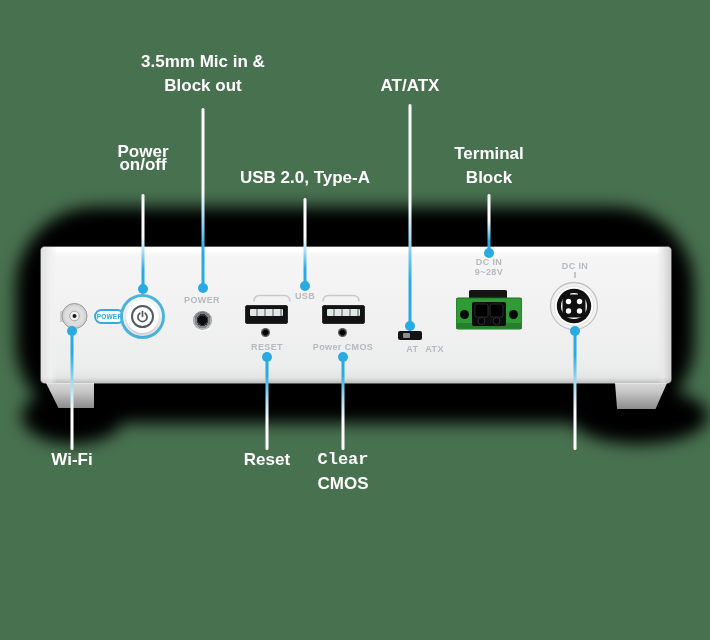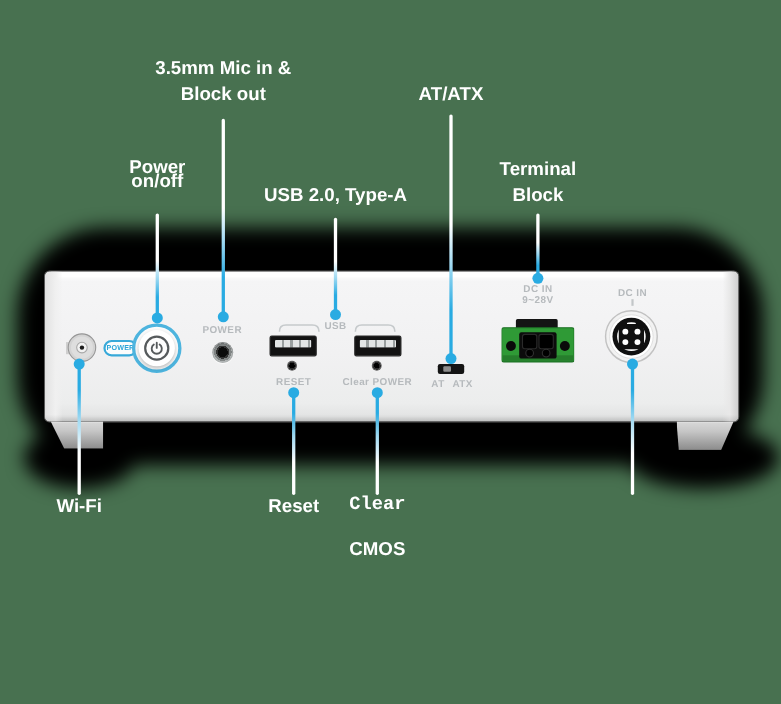--- a/index.html
+++ b/index.html
@@ -45,21 +45,21 @@
   
   .usb{position:absolute;top:58px;width:43px;height:19px;background:#121212;border:1px solid #2c2c2c;
        border-radius:2px;box-sizing:border-box;}
   .usb .tongue{position:absolute;left:4px;right:4px;top:3px;height:7px;border-radius:1px;
        background:repeating-linear-gradient(90deg,#e3e6e6 0 6px,#9aa0a0 6px 8px),linear-gradient(180deg,#e8eaea,#c2c6c6);}
   .hole{position:absolute;width:9px;height:9px;border-radius:50%;
         background:radial-gradient(circle,#000 0 2.5px,#2e2e2e 2.5px 3.5px,#5a5a5a 3.5px 4.5px);}
   
   .switch{position:absolute;left:357px;top:84px;width:24px;height:9px;background:#141414;border-radius:2px;}
   .switch .knob{position:absolute;left:5px;top:2px;width:7px;height:5px;background:#8d8d8d;border-radius:1px;}
-  .atx-lab{position:absolute;left:370px;top:97px;transform:translateX(-50%);display:flex;gap:7px;}
+  .atx-lab{position:absolute;left:384px;top:97px;transform:translateX(-50%);display:flex;gap:7px;}
   .atx-lab span{color:#b6babd;font-size:9px;font-weight:bold;letter-spacing:.4px;line-height:10px;}
   
   .tsvg{position:absolute;left:415px;top:43px;}
   .dcsvg{position:absolute;left:508px;top:34px;}
   .tick{position:absolute;left:533px;top:25px;width:2px;height:6px;background:#c2c6c8;}
   
   .smasvg{position:absolute;left:19px;top:55px;}
   
   .clabel{position:absolute;transform:translateX(-50%);color:#fff;font-size:17px;font-weight:bold;
           white-space:nowrap;line-height:24px;text-align:center;}
@@ -121,21 +121,21 @@
     <div class="usb" style="left:204px;">
       <div class="tongue"></div>
     </div>
     <div class="usb" style="left:281px;">
       <div class="tongue"></div>
     </div>
 
     <div class="hole" style="left:220px;top:81px;"></div>
     <div class="plabel" style="left:226px;top:95px;">RESET</div>
     <div class="hole" style="left:297px;top:81px;"></div>
-    <div class="plabel" style="left:302px;top:95px;">Clear POWER</div>
+    <div class="plabel" style="left:302px;top:95px;">Power CMOS</div>
 
     <div class="switch">
       <div class="knob"></div>
     </div>
     <div class="atx-lab">
       <span>AT</span>
       <span>ATX</span>
     </div>
 
     <div class="plabel" style="left:448px;top:10px;">DC IN</div>
@@ -197,18 +197,18 @@
   <div class="cline up" style="left:72px;top:331px;height:119px;"></div>
   <div class="clabel" style="left:72px;top:448px;">Wi-Fi</div>
 
   <div class="cdot" style="left:267px;top:357px;"></div>
   <div class="cline up" style="left:267px;top:357px;height:93px;"></div>
   <div class="clabel" style="left:267px;top:448px;">Reset</div>
 
   <div class="cdot" style="left:343px;top:357px;"></div>
   <div class="cline up" style="left:343px;top:357px;height:93px;"></div>
   <div class="clabel" style="left:343px;top:448px;font-family:Liberation Mono, monospace;">Clear</div>
-  <div class="clabel" style="left:343px;top:488px;">CMOS</div>
+  <div class="clabel" style="left:343px;top:472px;">CMOS</div>
 
   <div class="cdot" style="left:575px;top:331px;"></div>
   <div class="cline up" style="left:575px;top:331px;height:119px;"></div>
 
 </div>
 
 </body></html>

